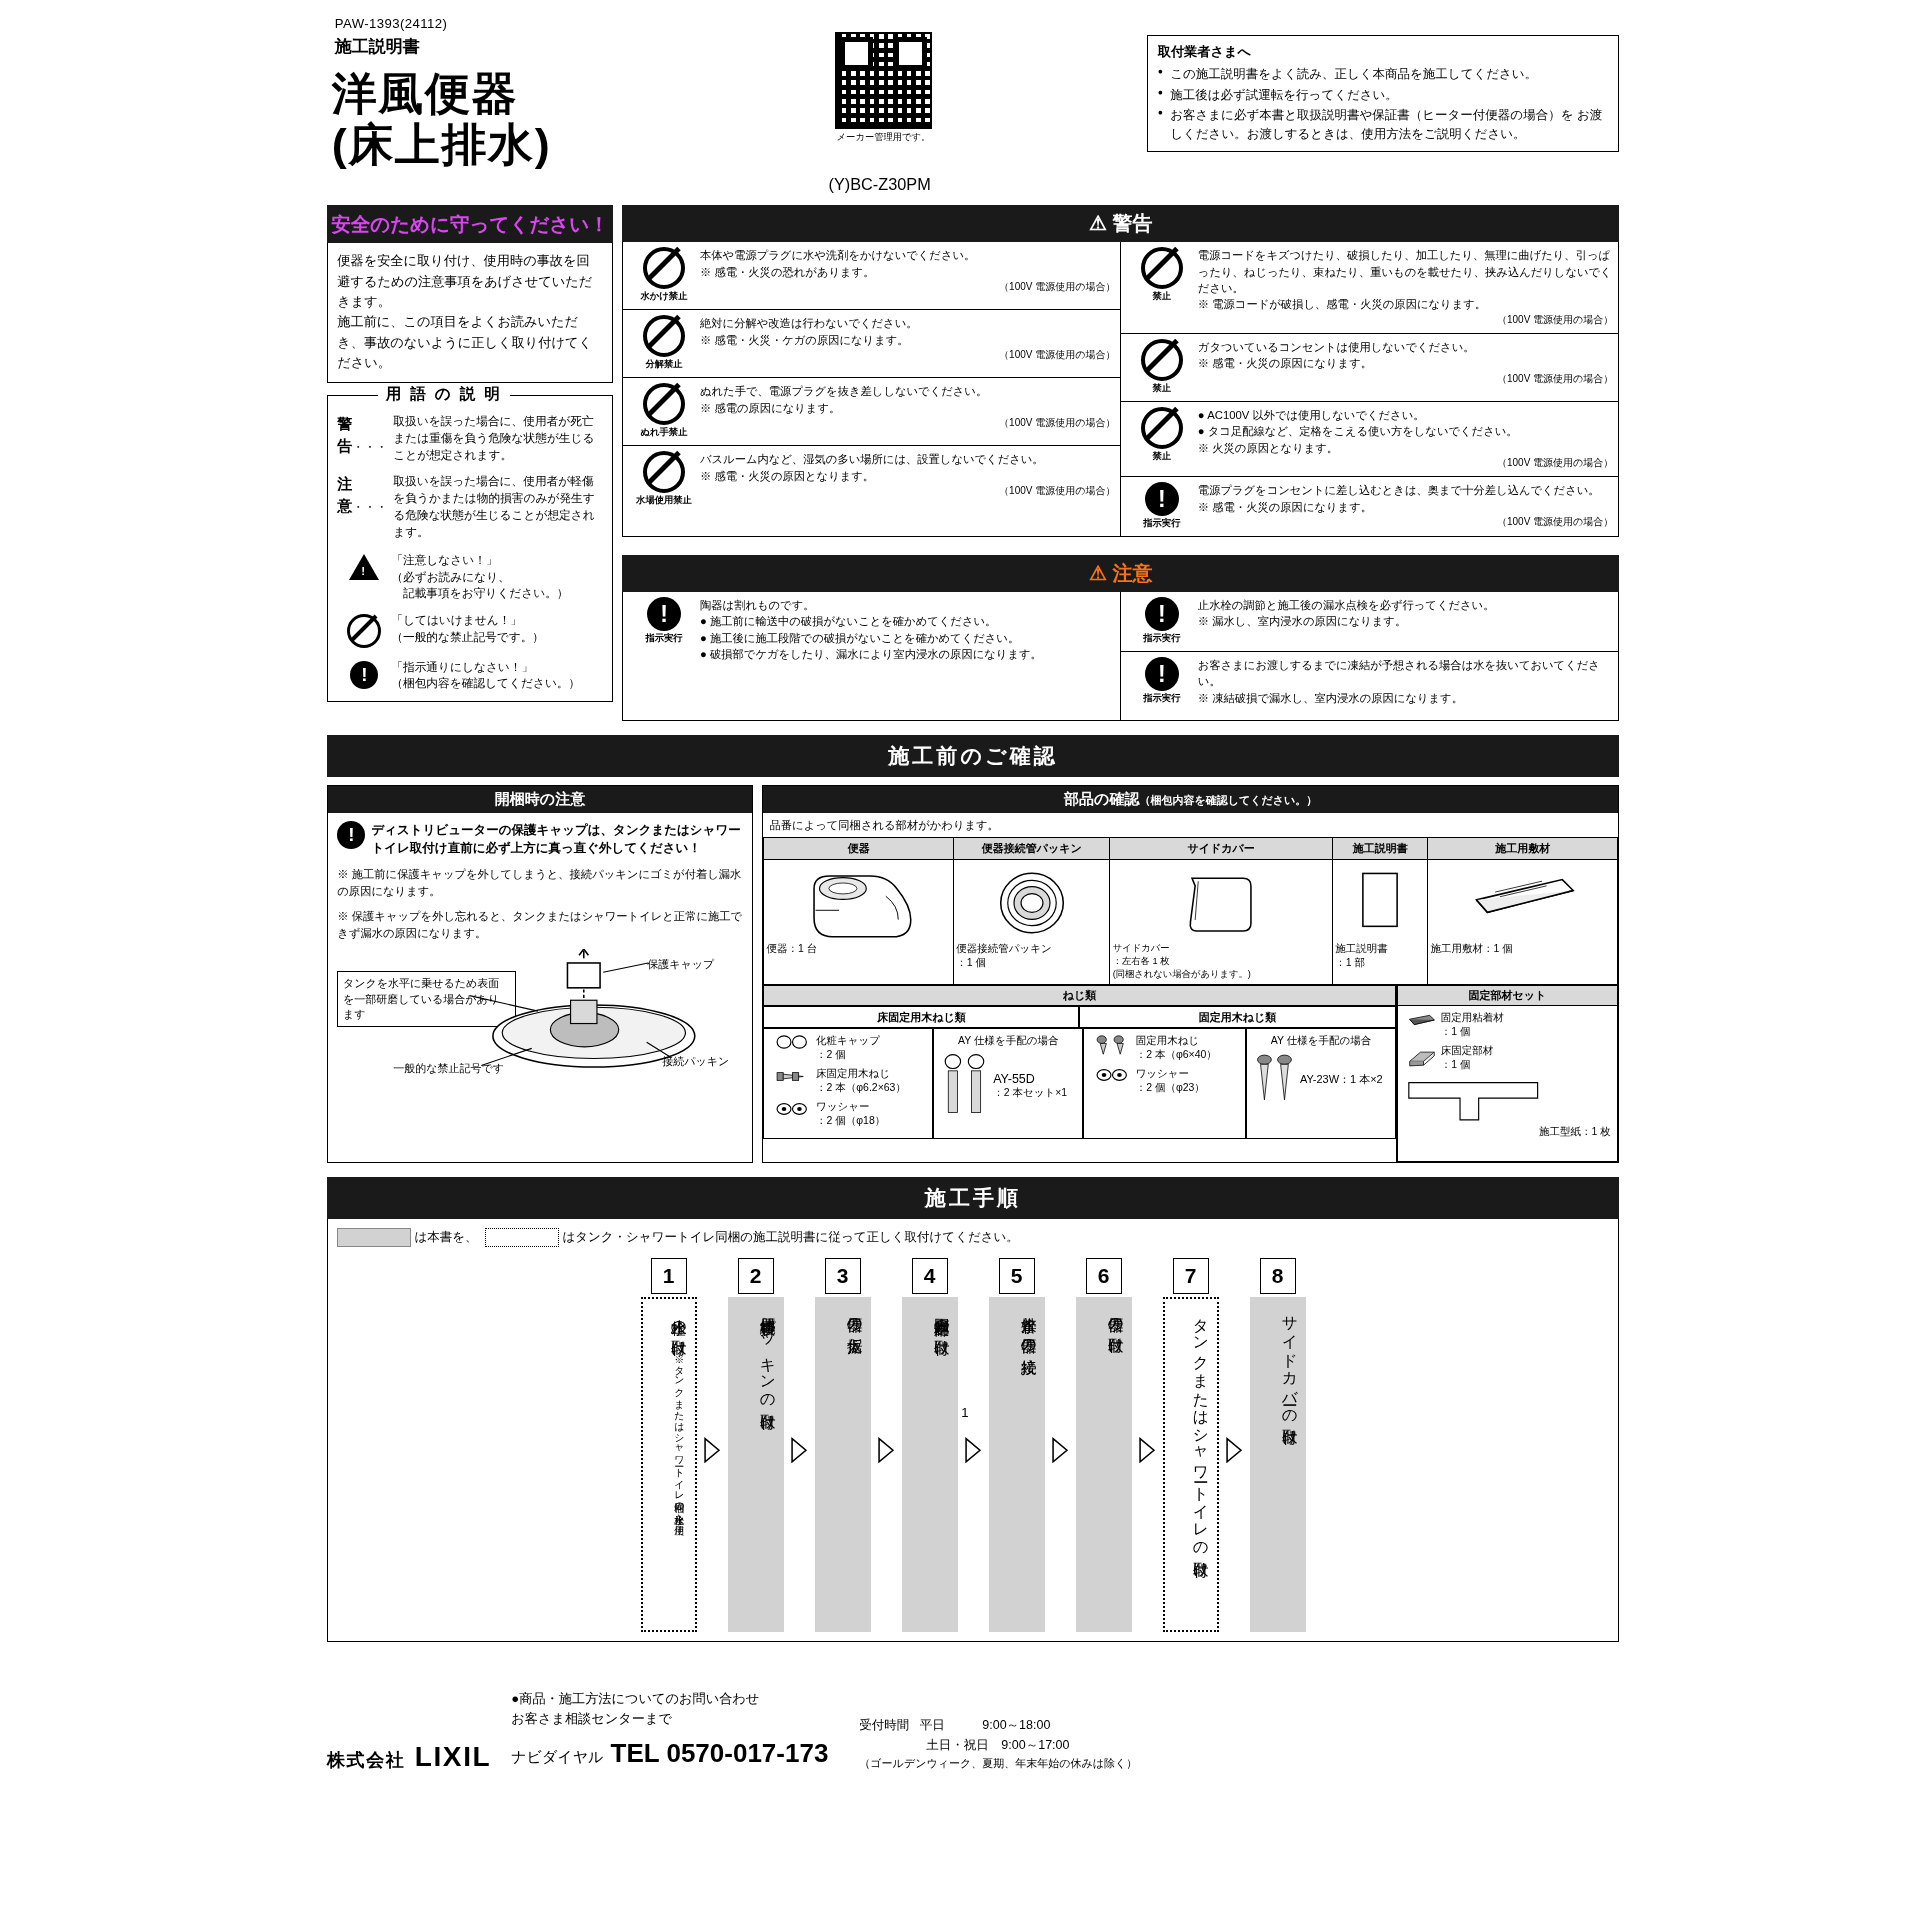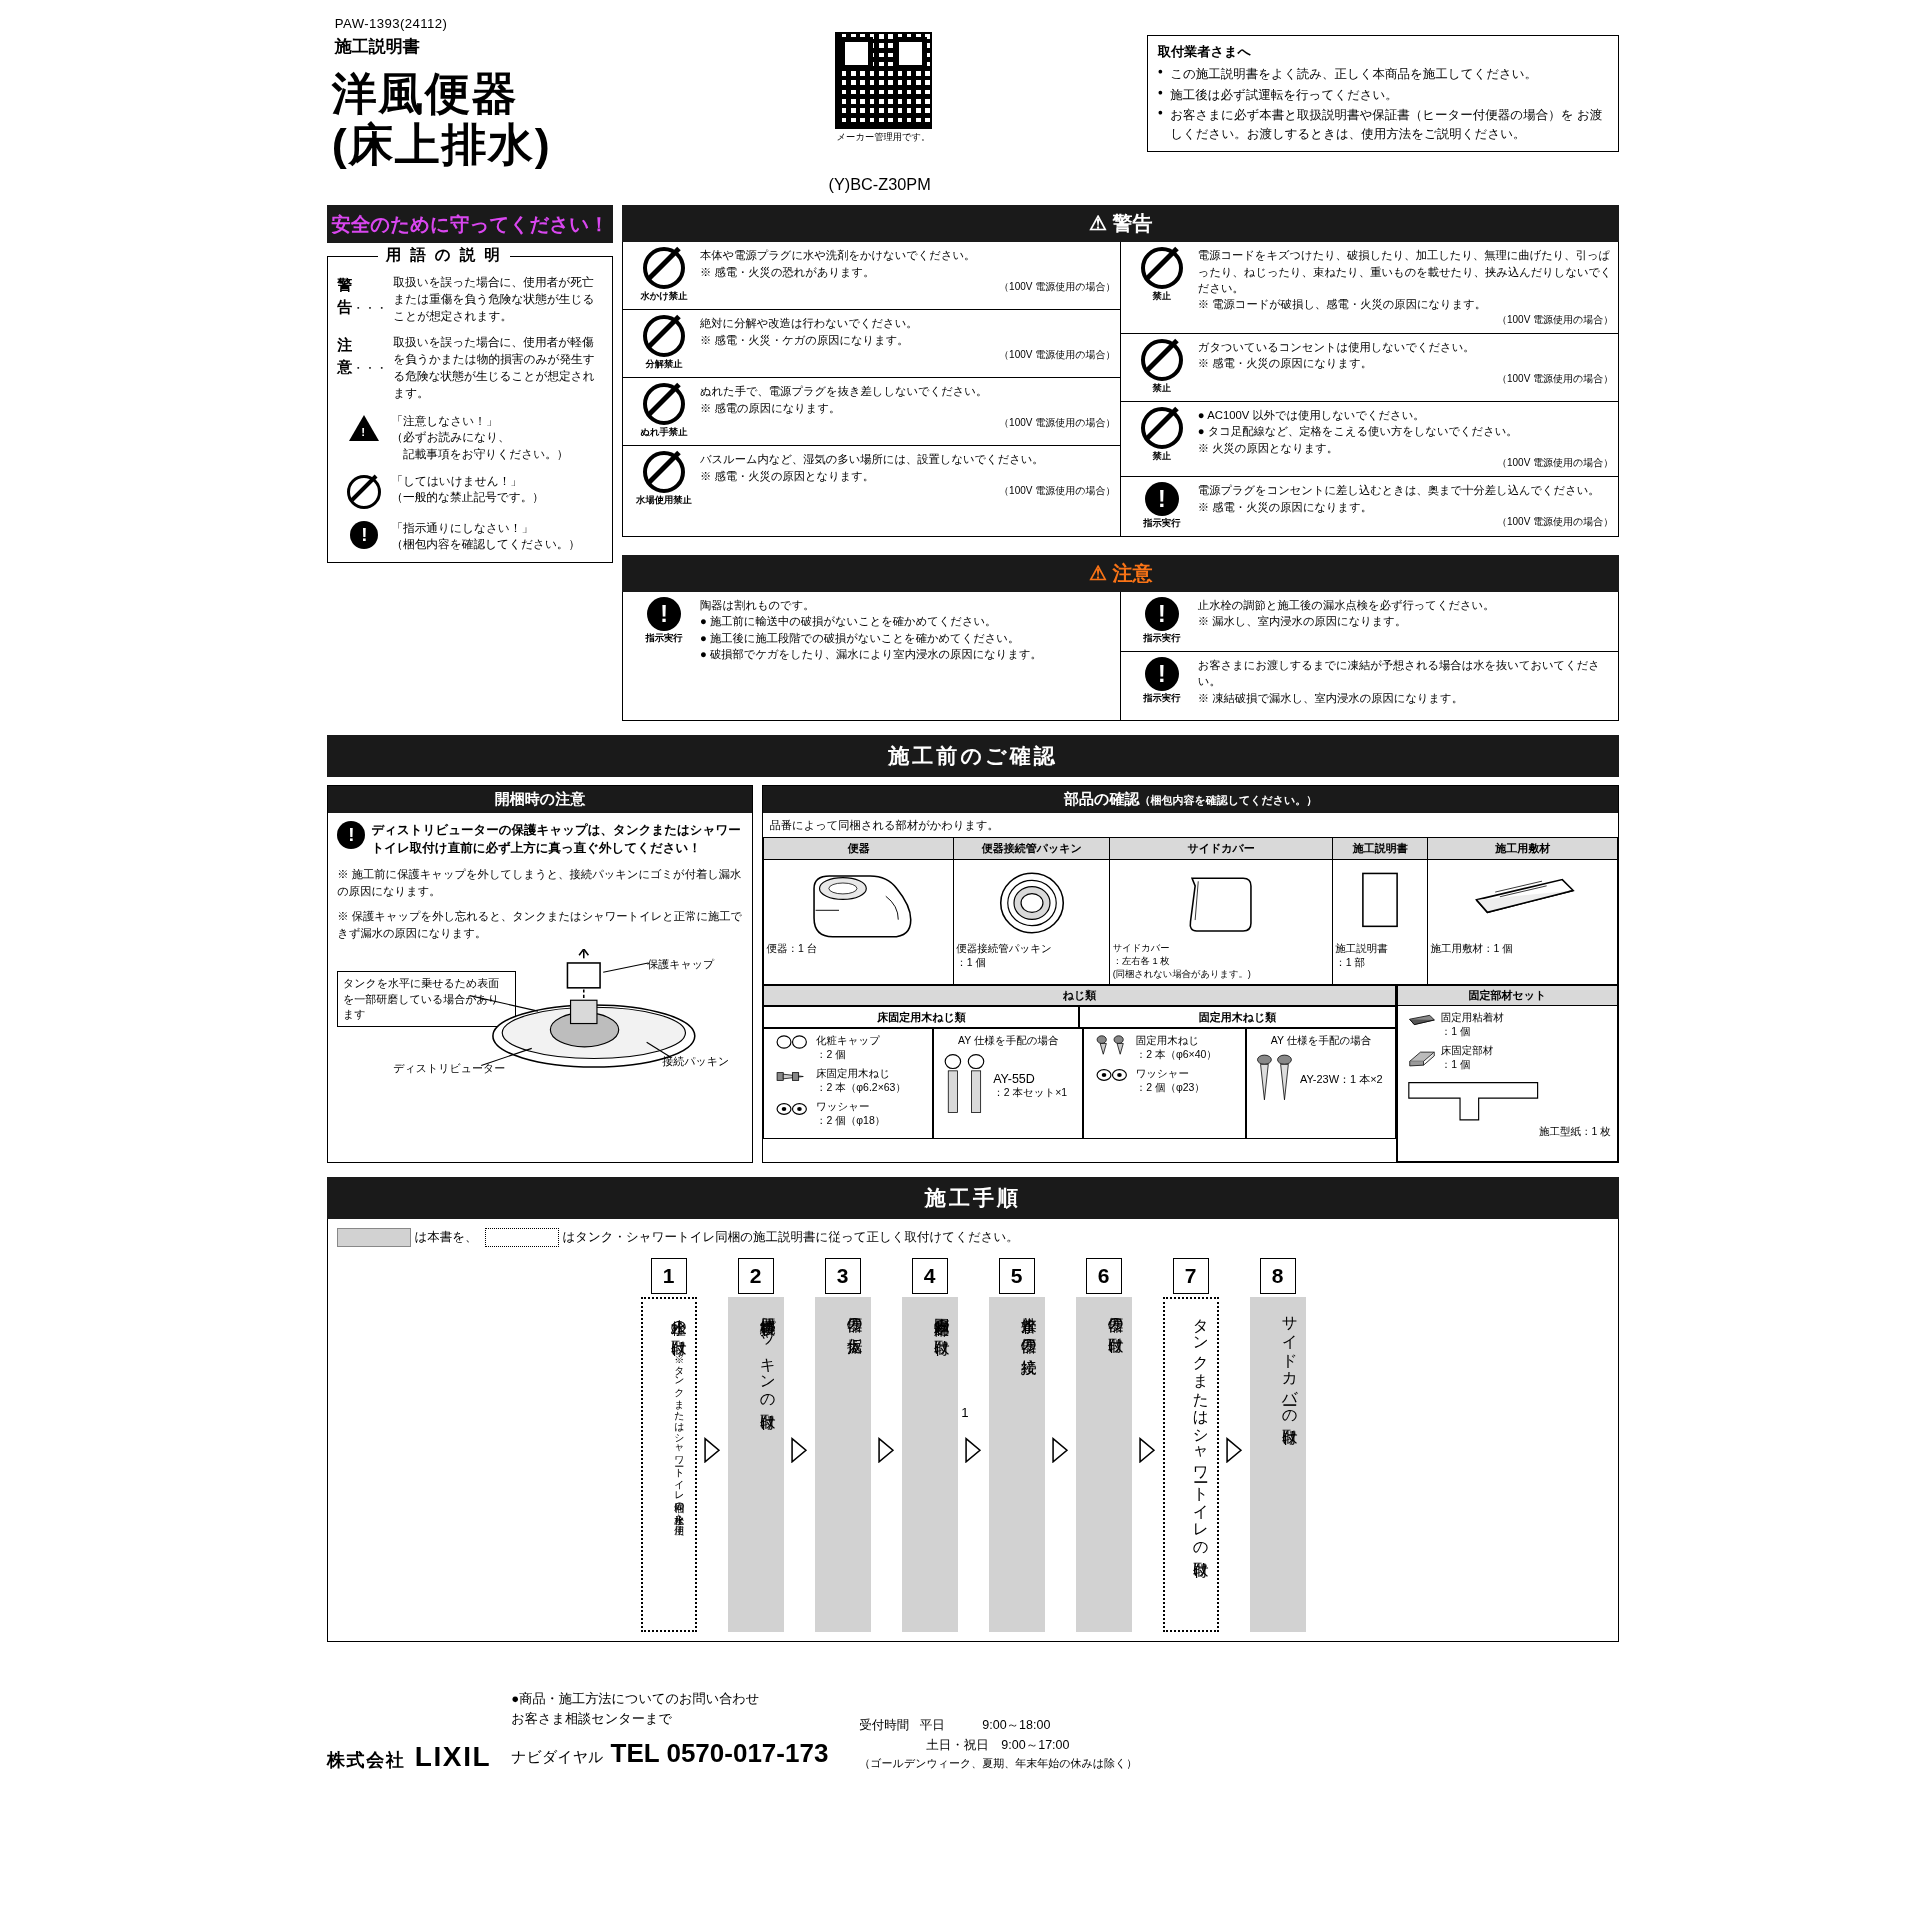--- a/index.html
+++ b/index.html
@@ -133,20 +133,22 @@
           <li>この施工説明書をよく読み、正しく本商品を施工してください。</li>
           <li>施工後は必ず試運転を行ってください。</li>
           <li>お客さまに必ず本書と取扱説明書や保証書（ヒーター付便器の場合）を お渡しください。お渡しするときは、使用方法をご説明ください。</li>
         </ul>
       </div>
     </div>
 
     <div class="safetyrow">
       <div class="safetyleft">
         <div class="blackbar">安全のために守ってください！</div>
+        <div class="leadbox" style="white-space:pre-line">便器を安全に取り付け、使用時の事故を回避するための注意事項をあげさせていただきます。
+施工前に、この項目をよくお読みいただき、事故のないように正しく取り付けてください。</div>
 
         <div class="termbox">
           <div class="termtitle">用 語 の 説 明</div>
           <div class="termrow">
             <div class="termkey"><span>警告</span><span class="dots">・・・</span></div>
             <div class="termdesc">取扱いを誤った場合に、使用者が死亡または重傷を負う危険な状態が生じることが想定されます。</div>
           </div>
           <div class="termrow">
             <div class="termkey"><span>注意</span><span class="dots">・・・</span></div>
             <div class="termdesc">取扱いを誤った場合に、使用者が軽傷を負うかまたは物的損害のみが発生する危険な状態が生じることが想定されます。</div>
@@ -345,21 +347,21 @@
               <rect x="296" y="18" width="42" height="32" fill="#fff" stroke="#000" stroke-width="2"></rect>
               <path d="M317 52 L317 64" stroke="#000" stroke-width="2" stroke-dasharray="4 3"></path>
               <path d="M317 12 L317 2" stroke="#000" stroke-width="2"></path>
               <path d="M311 8 L317 0 L323 8" fill="none" stroke="#000" stroke-width="2"></path>
               <line x1="258" y1="80" x2="170" y2="60" stroke="#000" stroke-width="1.5"></line>
               <line x1="250" y1="128" x2="185" y2="150" stroke="#000" stroke-width="1.5"></line>
               <line x1="398" y1="120" x2="430" y2="140" stroke="#000" stroke-width="1.5"></line>
               <line x1="342" y1="30" x2="400" y2="18" stroke="#000" stroke-width="1.5"></line>
             </svg>
             <div class="figlabel" style="left:310px;top:6.2px;">保護キャップ</div>
-            <div class="figlabel" style="left:56px;top:111px;">ディストリビューター</div>
+            <div class="figlabel" style="left:56px;top:111px;">一般的な禁止記号です</div>
             <div class="figlabel" style="left:325px;top:104px;">接続パッキン</div>
           </div>
         </div>
       </div>
 
       <div class="preright">
         <div class="subbar">
           <span>部品の確認</span><span style="font-size:11px">（梱包内容を確認してください。）</span>
         </div>
         <div class="partsnote">品番によって同梱される部材がかわります。</div>

